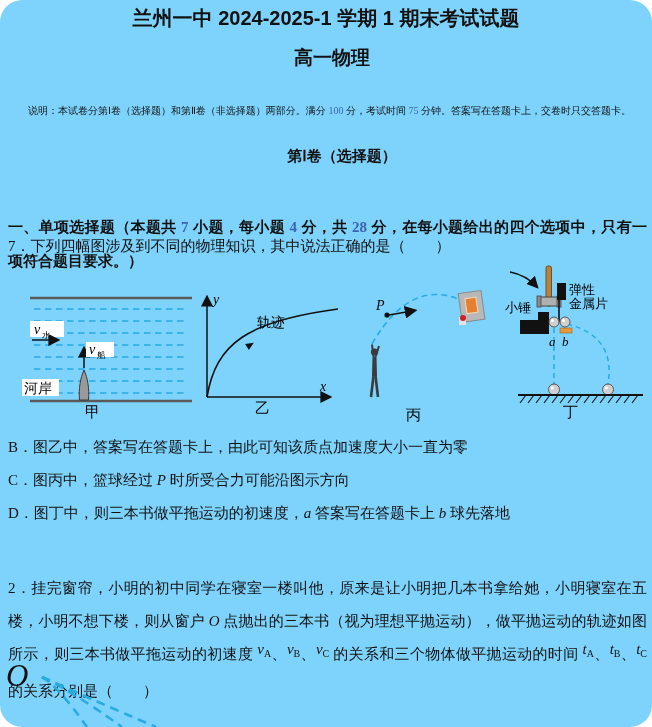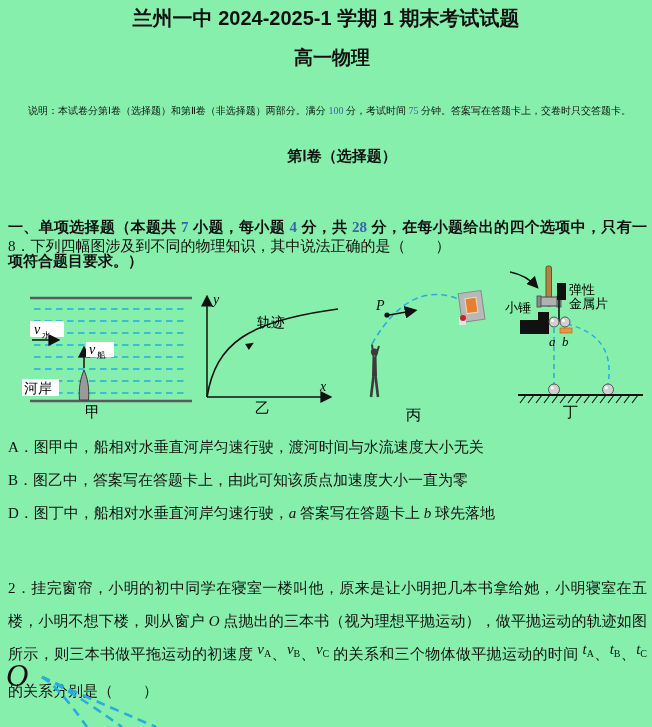--- a/index.html
+++ b/index.html
@@ -1,17 +1,17 @@
 <!DOCTYPE html>
 <html><head>
 <meta charset="utf-8">
 <style>
   html,body{margin:0;padding:0;background:#fff;}
-  .page{position:relative;width:652px;height:727px;background:#86efac;overflow:hidden;
-        font-family:"Liberation Serif",serif;color:#111;}
+  .page{position:relative;width:652px;height:727px;background:#7dd3fc;overflow:hidden;
+        font-family:"Liberation Serif",serif;color:#111;border-radius:22px;}
   .abs{position:absolute;}
   .title{top:5px;left:0;right:0;text-align:center;
          font-family:"Liberation Sans",sans-serif;font-weight:bold;font-size:20px;}
   .subtitle{top:45px;left:12px;right:0;text-align:center;
          font-family:"Liberation Sans",sans-serif;font-weight:bold;font-size:19px;}
   .notice{top:84px;left:8px;right:8px;font-size:10px;line-height:34px;
           text-indent:2em;text-align:justify;}
   .sec-header{top:147px;left:0;right:0;text-align:center;
           font-family:"Liberation Sans",sans-serif;font-weight:bold;font-size:15px;padding-left:32px;}
   .intro{top:178px;left:8px;right:5px;font-family:"Liberation Sans",sans-serif;
@@ -37,21 +37,21 @@
 
   <div class="abs title">兰州一中 2024-2025-1 学期 1 期末考试试题</div>
   <div class="abs subtitle">高一物理</div>
 
   <p class="abs notice"><span>说明：本试卷分第Ⅰ卷（选择题）和第Ⅱ卷（非选择题）两部分。满分 </span><span class="num">100</span><span> 分，考试时间 </span><span class="num">75</span><span> 分钟。答案写在答题卡上，交卷时只交答题卡。</span></p>
 
   <div class="abs sec-header">第Ⅰ卷（选择题）</div>
 
   <p class="abs intro"><span>一、单项选择题（本题共 </span><span class="num">7</span><span> 小题，每小题 </span><span class="num">4</span><span> 分，共 </span><span class="num">28</span><span> 分，在每小题给出的四个选项中，只有一项符合题目要求。）</span></p>
 
-  <div class="abs q1stem">8．下列四幅图涉及到不同的物理知识，其中说法正确的是（　　）</div>
+  <div class="abs q1stem">7．下列四幅图涉及到不同的物理知识，其中说法正确的是（　　）</div>
 
   <svg class="abs" style="left:22px;top:292px" width="175" height="130" viewBox="0 0 175 130">
     <defs>
       <marker id="awJ" viewBox="0 0 10 10" refX="8" refY="5" markerWidth="8" markerHeight="8" orient="auto">
         <path d="M0,0 L10,5 L0,10 Z" fill="#111"></path>
       </marker>
     </defs>
     <line x1="8" y1="6" x2="170" y2="6" stroke="#5a5a5a" stroke-width="2.5"></line>
     <line x1="8" y1="109" x2="170" y2="109" stroke="#5a5a5a" stroke-width="2.5"></line>
     <g stroke="#29abe2" stroke-width="1.4" stroke-dasharray="6.5 4.5">
@@ -166,23 +166,23 @@
       <line x1="113" y1="133" x2="107" y2="141"></line>
         <line x1="121" y1="133" x2="115" y2="141"></line>
       <line x1="129" y1="133" x2="123" y2="141"></line>
         <line x1="137" y1="133" x2="131" y2="141"></line>
       <line x1="145" y1="133" x2="139" y2="141"></line>
     </g>
     <text x="70" y="155" font-size="15" class="cjk">丁</text>
   </svg>
 
   <div class="abs options">
-    <span class="opt">A．图甲中，船相对水垂直河岸匀速行驶，渡河时间与水流速度大小无关</span>
     <span class="opt">B．图乙中，答案写在答题卡上，由此可知该质点加速度大小一直为零</span>
-    <span class="opt"><span>D．图丁中，船相对水垂直河岸匀速行驶，</span><span class="mvar">a</span><span> 答案写在答题卡上 </span><span class="mvar">b</span><span> 球先落地</span></span>
+    <span class="opt"><span>C．图丙中，篮球经过 </span><span class="mvar">P</span><span> 时所受合力可能沿图示方向</span></span>
+    <span class="opt"><span>D．图丁中，则三本书做平拖运动的初速度，</span><span class="mvar">a</span><span> 答案写在答题卡上 </span><span class="mvar">b</span><span> 球先落地</span></span>
   </div>
 
   <p class="abs q2"><span>2．挂完窗帘，小明的初中同学在寝室一楼叫他，原来是让小明把几本书拿给她，小明寝室在五楼，小明不想下楼，则从窗户 </span><span class="mvar">O</span><span> 点抛出的三本书（视为理想平抛运动），做平抛运动的轨迹如图所示，则三本书做平拖运动的初速度 </span><span class="raised"><span class="mvar">v</span><span class="msub">A</span></span><span>、</span><span class="raised"><span class="mvar">v</span><span class="msub">B</span></span><span>、</span><span class="raised"><span class="mvar">v</span><span class="msub">C</span></span><span> 的关系和三个物体做平抛运动的时间 </span><span class="raised"><span class="mvar">t</span><span class="msub">A</span></span><span>、</span><span class="raised"><span class="mvar">t</span><span class="msub">B</span></span><span>、</span><span class="raised"><span class="mvar">t</span><span class="msub">C</span></span><span> 的关系分别是（　　）</span></p>
 
   <div class="abs bigO">O</div>
   <svg class="abs" style="left:30px;top:664px" width="220" height="63" viewBox="0 0 220 63">
     <g fill="none" stroke="#29abe2" stroke-width="2.6" stroke-dasharray="9 6">
       <path d="M12,13 Q28,22 57,63"></path>
       <path d="M12,13 Q42,27 92,63"></path>
       <path d="M12,13 Q56,33 126,63"></path>

